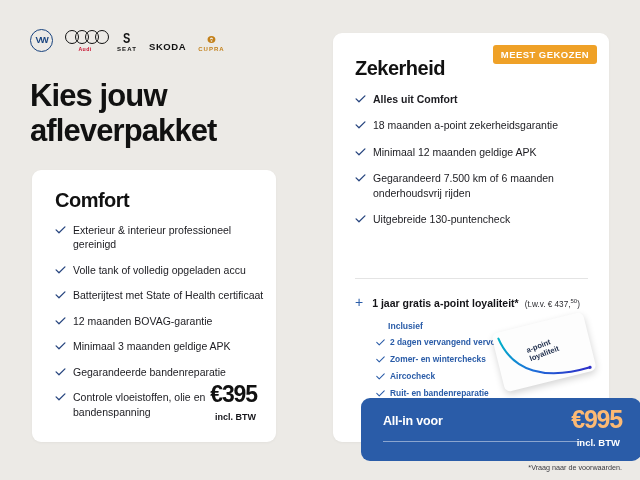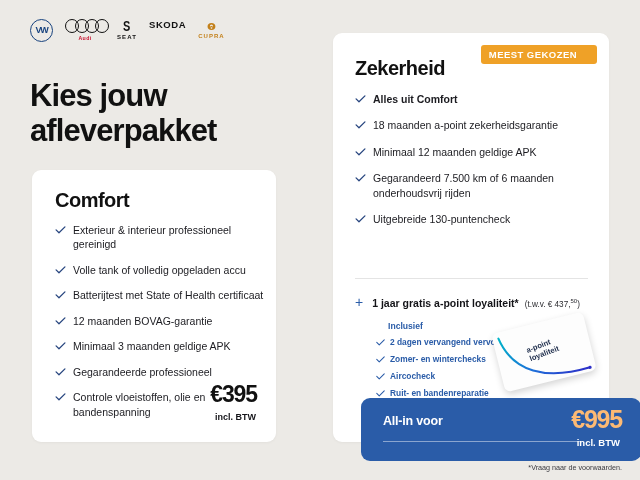--- a/index.html
+++ b/index.html
@@ -8,21 +8,21 @@
     background:#ECEAE6;
     font-family:"Liberation Sans","DejaVu Sans",sans-serif;
     color:#16161A;
     -webkit-font-smoothing:antialiased;
   }
   .stage{position:relative;width:640px;height:480px;}
 
   
   .left-col{position:absolute;left:0;top:0;width:320px;height:480px;}
 
-  .brandbar{position:absolute;left:30px;top:19px;display:flex;align-items:flex-start;gap:12px;}
+  .brandbar{position:absolute;left:30px;top:29px;display:flex;align-items:flex-end;gap:12px;}
   .brand-logo{display:flex;flex-direction:column;align-items:center;justify-content:center;}
   .vw-mark{width:21px;height:21px;border-radius:50%;border:1.6px solid #17427E;
            display:flex;align-items:center;justify-content:center;color:#17427E;
            font-size:9px;font-weight:bold;letter-spacing:-1.2px;line-height:1;}
   .audi-rings{display:flex;align-items:center;}
   .audi-rings i{display:block;width:12px;height:12px;border:1.5px solid #111;border-radius:50%;margin-right:-4px;}
   .audi-word{font-size:5.2px;font-weight:bold;color:#C8102E;letter-spacing:.4px;margin-top:2px;}
   .seat-mark{font-size:14px;font-weight:bold;color:#111;line-height:1;transform:scaleX(.78);}
   .seat-word{font-size:6px;font-weight:bold;color:#111;letter-spacing:1.1px;margin-top:1px;}
   .skoda-word{font-size:9.5px;font-weight:bold;color:#111;letter-spacing:.6px;}
@@ -37,21 +37,21 @@
         box-shadow:0 1px 3px rgba(0,0,0,.045);}
   #comfort-card{left:32px;top:170px;width:244px;height:272px;}
   #zekerheid-card{left:333px;top:33px;width:276px;height:409px;overflow:hidden;}
 
   .card-title{font-size:20px;font-weight:bold;letter-spacing:-.5px;color:#111;}
   #comfort-card .card-title{position:absolute;left:23px;top:19px;}
   #zekerheid-card .card-title{position:absolute;left:22px;top:24px;}
 
   .badge{position:absolute;right:12px;top:12px;background:#EFA127;color:#FFFFFF;
          font-size:9.5px;font-weight:bold;letter-spacing:.45px;
-         padding:4px 20px 4px 8px;border-radius:3px;white-space:nowrap;}
+         padding:4px 8px 4px 8px;border-radius:3px;white-space:nowrap;}
 
   ul.feat{list-style:none;margin:0;padding:0;}
   ul.feat li{position:relative;padding-left:18px;color:#1B1B20;}
   ul.feat li .tick{position:absolute;left:0;top:3px;width:11px;height:8px;}
   ul.feat li .tick svg{display:block;}
 
   #comfort-list{position:absolute;left:23px;top:53px;width:218px;font-size:10.5px;line-height:1.38;}
   #comfort-list li{margin-bottom:11px;}
 
   #zekerheid-list{position:absolute;left:22px;top:59px;width:238px;font-size:10.5px;line-height:1.38;}
@@ -157,21 +157,21 @@
           </span><span>12 maanden BOVAG-garantie</span></li>
         <li><span class="tick">
             <svg viewBox="0 0 12 9" width="11" height="8">
               <path d="M1 4.4 L4.3 7.6 L11 1" fill="none" stroke="#26447E" stroke-width="1.4" stroke-linecap="round" stroke-linejoin="round"></path>
             </svg>
           </span><span>Minimaal 3 maanden geldige APK</span></li>
         <li><span class="tick">
             <svg viewBox="0 0 12 9" width="11" height="8">
               <path d="M1 4.4 L4.3 7.6 L11 1" fill="none" stroke="#26447E" stroke-width="1.4" stroke-linecap="round" stroke-linejoin="round"></path>
             </svg>
-          </span><span>Gegarandeerde professioneel</span></li>
+          </span><span>Gegarandeerde bandenreparatie</span></li>
         <li><span class="tick">
             <svg viewBox="0 0 12 9" width="11" height="8">
               <path d="M1 4.4 L4.3 7.6 L11 1" fill="none" stroke="#26447E" stroke-width="1.4" stroke-linecap="round" stroke-linejoin="round"></path>
             </svg>
           </span><span>Controle vloeistoffen, olie en bandenspanning</span></li>
       </ul>
     <div class="price-left">€395</div>
     <div class="price-left-vat">incl. BTW</div>
   </div>
 

